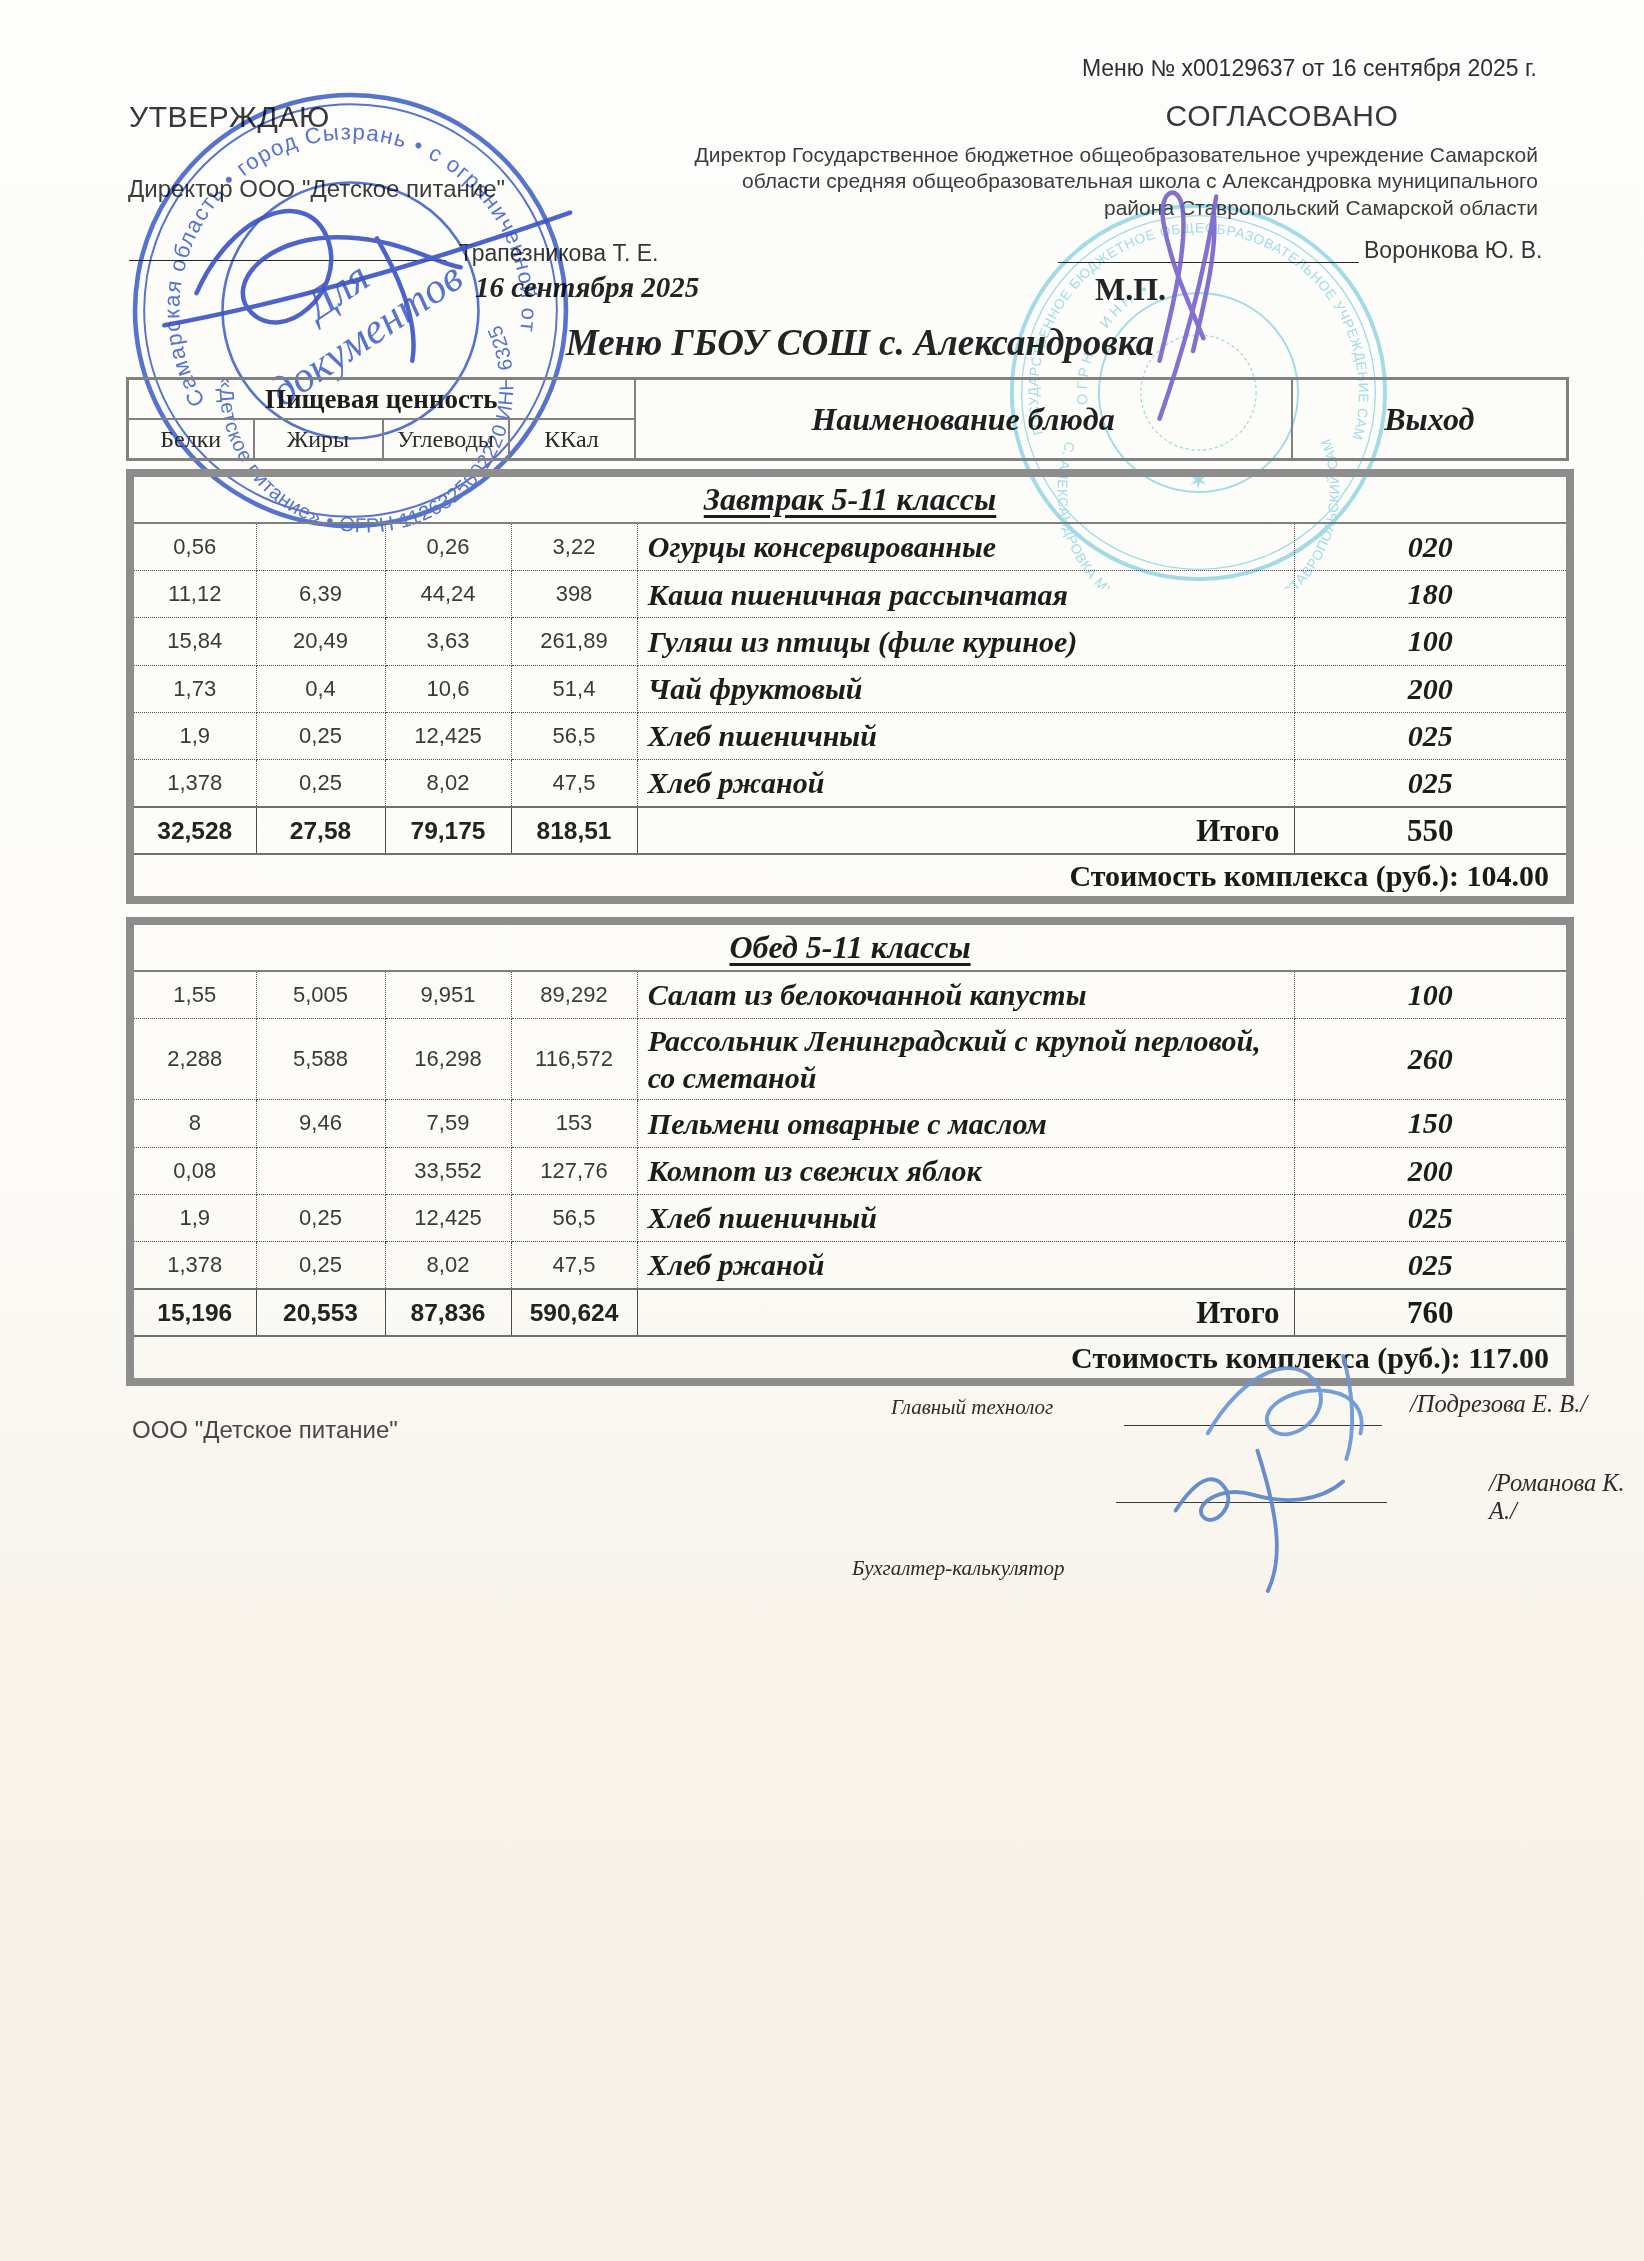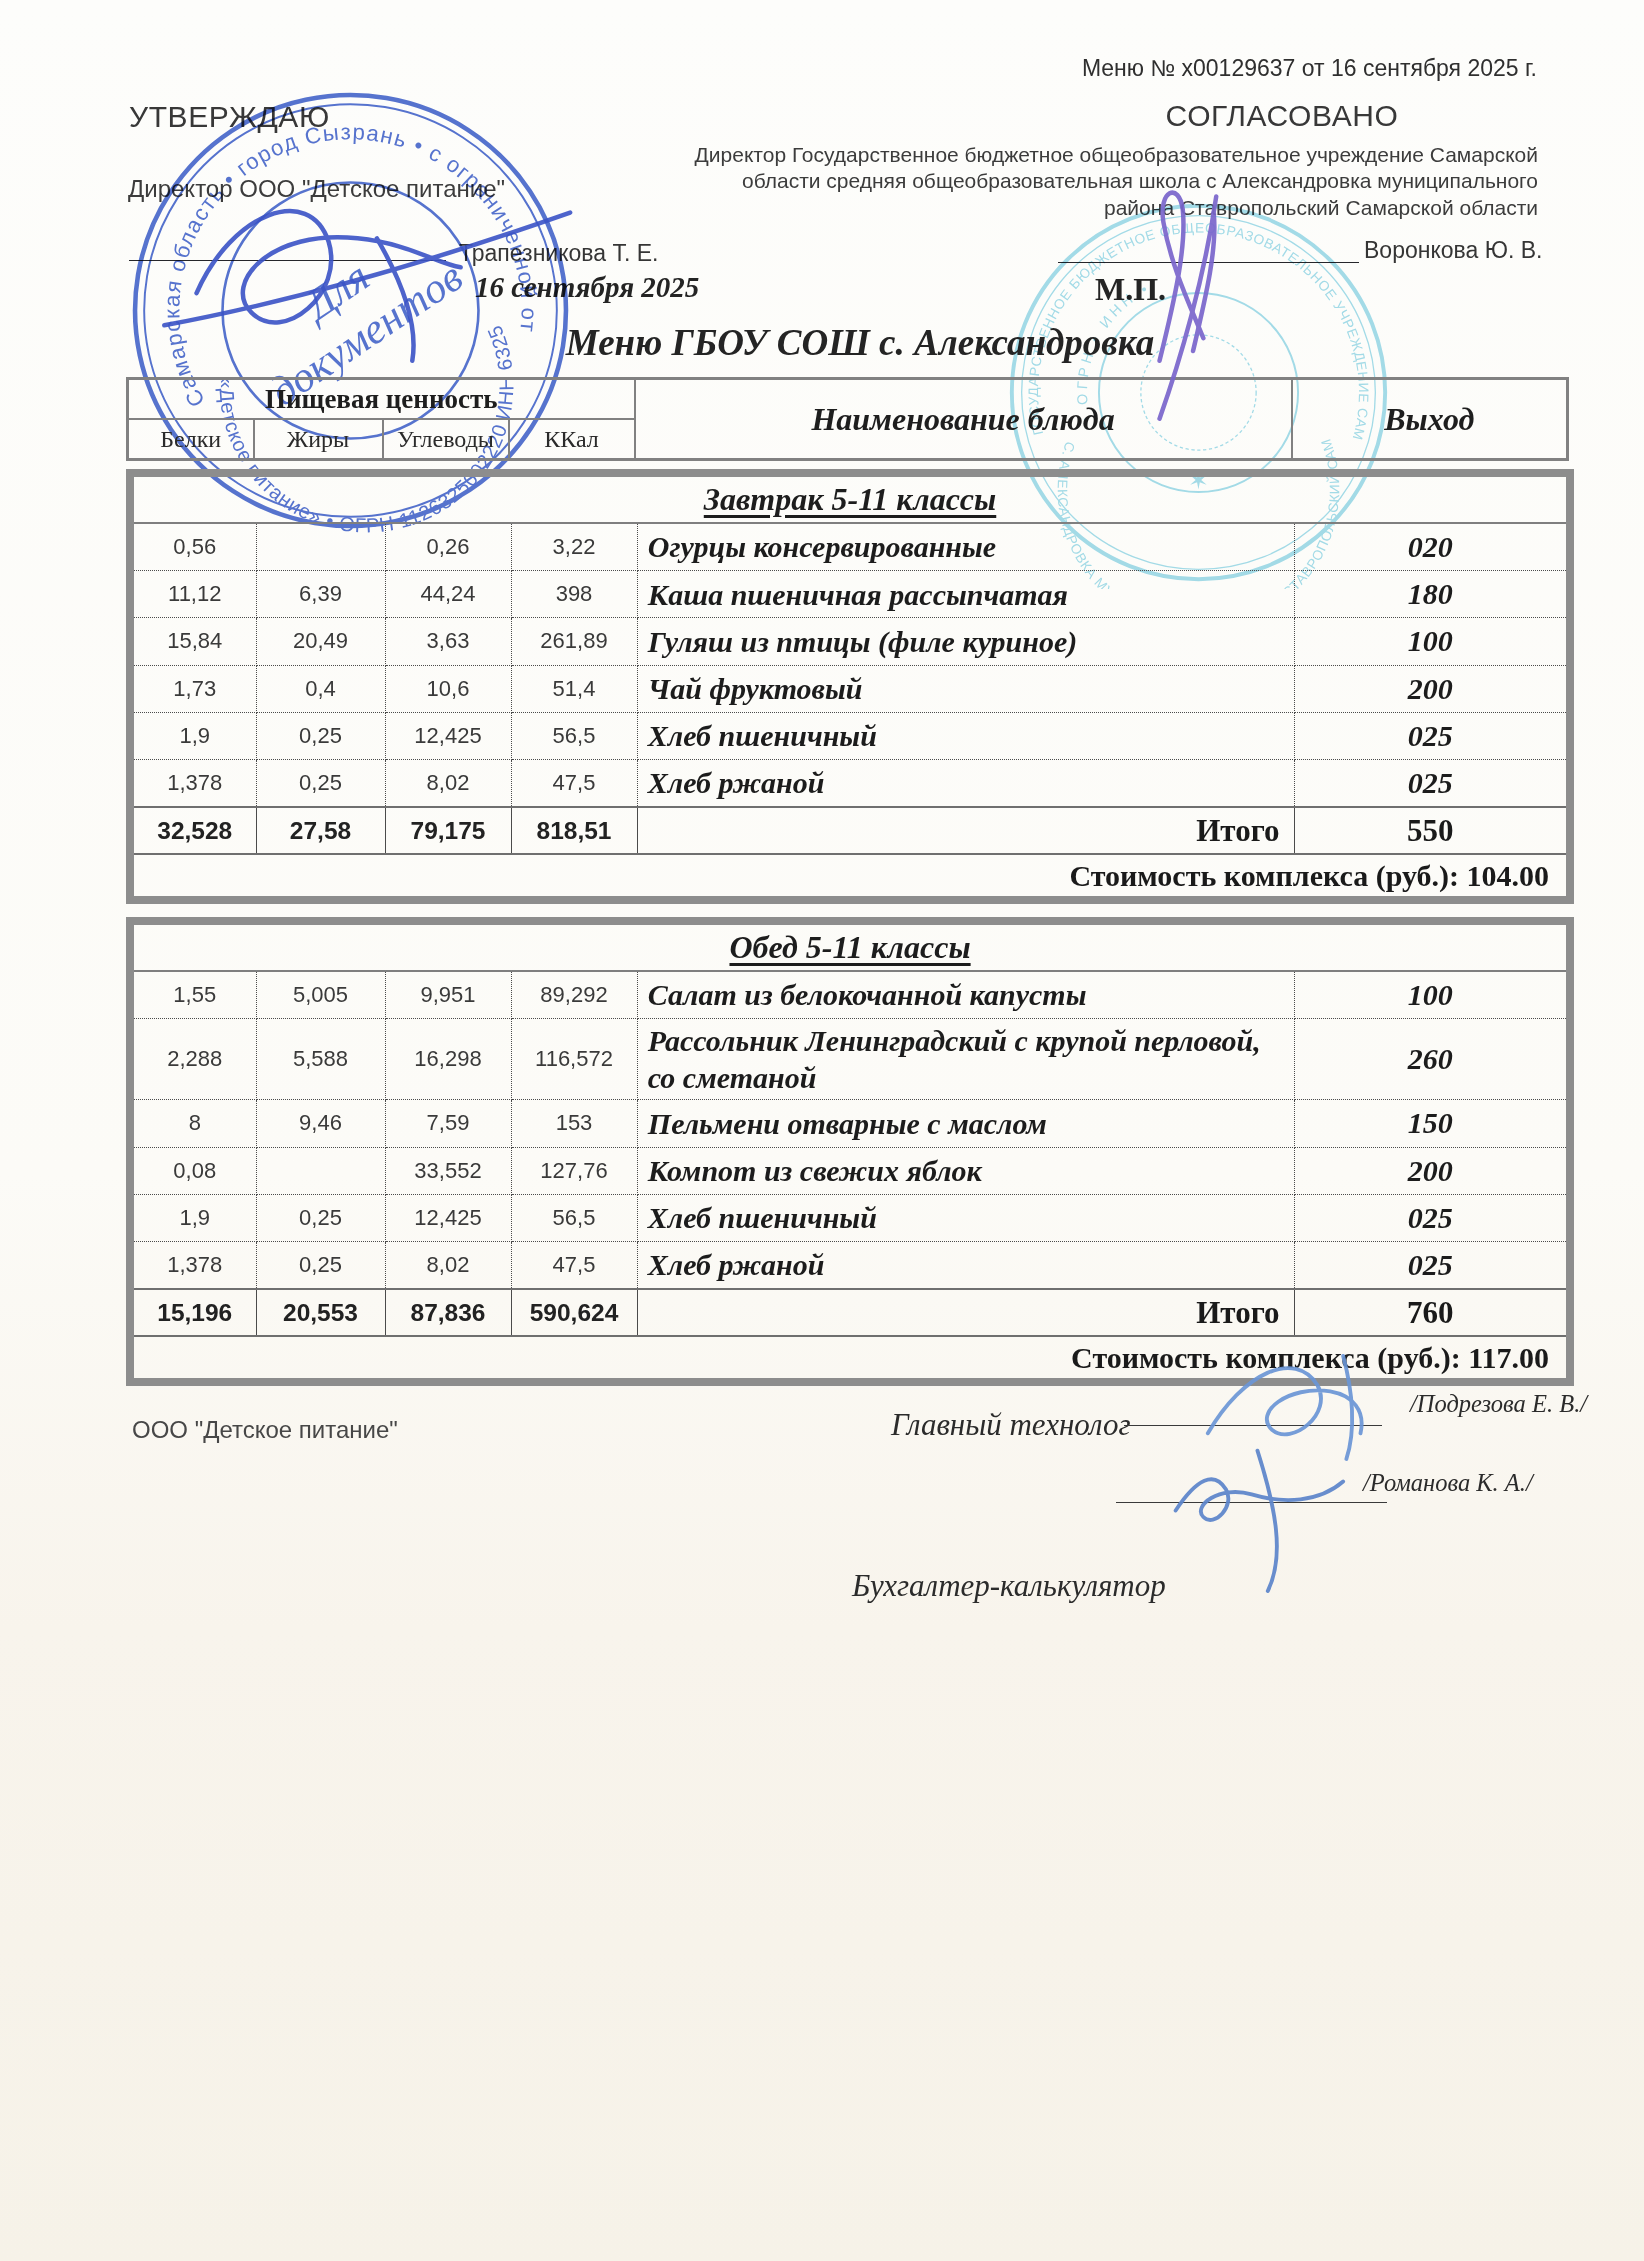--- a/index.html
+++ b/index.html
@@ -45,29 +45,29 @@
          font-size:30px;color:#1c1c1c;border-bottom:1.9px dotted #4b4b4b;}
   tr.total td{border-top:2.6px solid #6f6f6f;border-bottom:2.6px solid #6f6f6f;height:43px;}
   td.tot-num{text-align:center;font-weight:bold;font-size:24.5px;color:#222;border-right:1.9px solid #4b4b4b;}
   td.tot-label{text-align:right;padding-right:14px;font-family:"Liberation Serif",serif;font-weight:bold;
                font-size:31px;color:#1a1a1a;border-right:1.9px solid #4b4b4b;}
   td.tot-out{text-align:center;font-family:"Liberation Serif",serif;font-weight:bold;font-size:31px;color:#1a1a1a;}
   td.cost{height:39px;text-align:right;padding-right:17px;font-family:"Liberation Serif",serif;font-weight:bold;
           font-size:30px;color:#1a1a1a;}
   
   .org{left:132px;top:1416px;font-size:24px;color:#474747;}
-  .role{font-family:"Liberation Serif",serif;font-style:italic;font-size:31px;color:#2b2b2b;margin-top:12px;}
+  .role{font-family:"Liberation Serif",serif;font-style:italic;font-size:21px;color:#2b2b2b;}
   .tech-role{left:891px;top:1395px;}
   .acct-role{left:852px;top:1556px;}
   .fline{border-bottom:1.9px solid #3a3a3a;height:0;}
   .tech-line{left:1124px;top:1425px;width:258px;}
   .acct-line{left:1116px;top:1502px;width:271px;}
   .sig-name{font-family:"Liberation Serif",serif;font-style:italic;font-size:24.5px;color:#2b2b2b;margin-left:20px;}
   .tech-name{left:1390px;top:1390px;}
-  .acct-name{left:1343px;top:1469px;}
+  .acct-name{left:1469px;top:1469px;}
   
   .stamp{pointer-events:none;mix-blend-mode:multiply;}
   .stamp-approve{left:122px;top:82px;width:457px;height:457px;opacity:.9;transform:rotate(-12deg);}
   .stamp-agree{left:1002px;top:196px;width:393px;height:393px;opacity:.62;}
   .sig-overlay{left:0;top:0;width:1644px;height:2261px;pointer-events:none;}
 </style>
 </head>
 <body>
 
 <div class="page">

